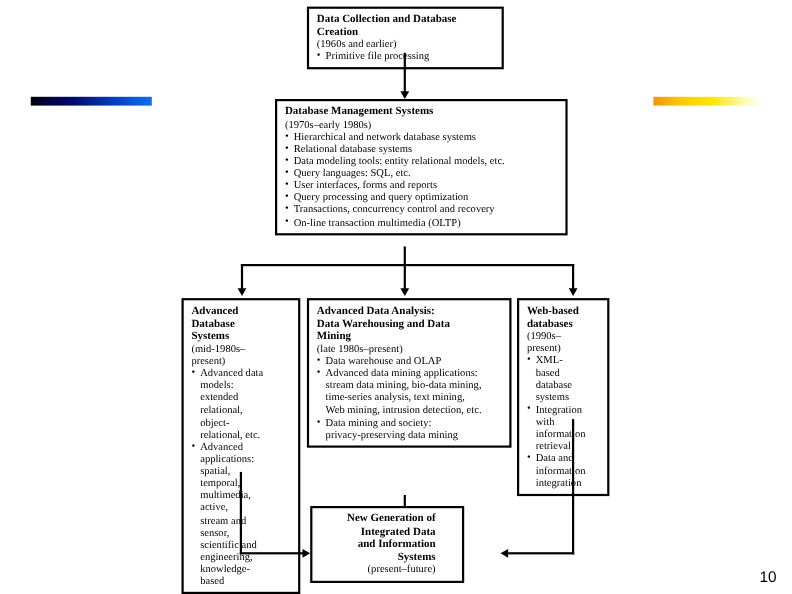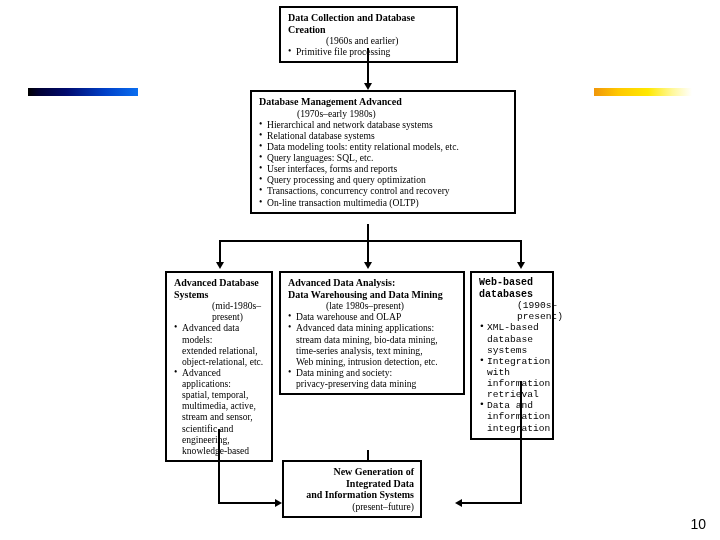--- a/index.html
+++ b/index.html
@@ -36,33 +36,32 @@
     width: 98px;
     background: linear-gradient(to right, #f0960a 0%, #ffc800 25%, #ffe800 55%, #fff89a 80%, #ffffff 100%);
   }
 
   
   .box {
     position: absolute;
     box-sizing: border-box;
     border: 2px solid #000000;
     background: #ffffff;
-    padding: 4px 6px 4px 7px;
+    padding: 4px 24px 4px 7px;
     line-height: 1.16;
     font-size: 9.6px;
   }
   .box .ttl {
     font-weight: bold;
     font-size: 10px;
     display: block;
     white-space: pre-line;
   }
   .box .era {
     display: block;
-    margin-left: 38px;
   }
   .box ul {
     margin: 0;
     padding: 0;
     list-style: none;
   }
   .box li {
     position: relative;
     padding-left: 8px;
     white-space: pre-line;
@@ -71,21 +70,21 @@
     content: "\2022";
     position: absolute;
     left: 0;
     top: -1px;
   }
 
   #box-collection { left: 279px; top: 6px;  width: 179px; }
   #box-dbms       { left: 250px; top: 90px; width: 266px; }
   #box-advdb      { left: 165px; top: 271px; width: 108px; }
   #box-mining     { left: 279px; top: 271px; width: 186px; }
-  #box-web        { left: 470px; top: 271px; width: 84px; font-family: Liberation Mono, monospace; }
+  #box-web        { left: 470px; top: 271px; width: 84px; }
   #box-newgen     { left: 282px; top: 460px; width: 140px; text-align: right; }
 
   
   .ln {
     position: absolute;
     background: #000000;
   }
   .vln { width: 2px; }
   .hln { height: 2px; }
 
@@ -134,21 +133,21 @@
     <span class="era">(1960s and earlier)</span>
     <ul>
       <li>Primitive file processing</li>
     </ul>
   </div>
 
   <div class="ln vln" style="left:367px; top:48px; height:36px;"></div>
   <div class="arrow-down" style="left:364px; top:83px;"></div>
 
   <div class="box" id="box-dbms">
-    <span class="ttl">Database Management Advanced</span>
+    <span class="ttl">Database Management Systems</span>
     <span class="era">(1970s–early 1980s)</span>
     <ul>
       <li>Hierarchical and network database systems</li>
       <li>Relational database systems</li>
       <li>Data modeling tools: entity relational models, etc.</li>
       <li>Query languages: SQL, etc.</li>
       <li>User interfaces, forms and reports</li>
       <li>Query processing and query optimization</li>
       <li>Transactions, concurrency control and recovery</li>
       <li>On-line transaction multimedia (OLTP)</li>

